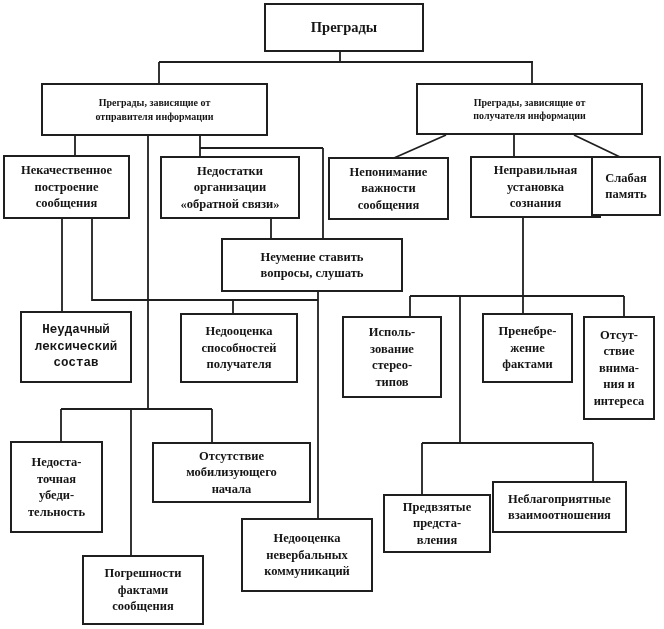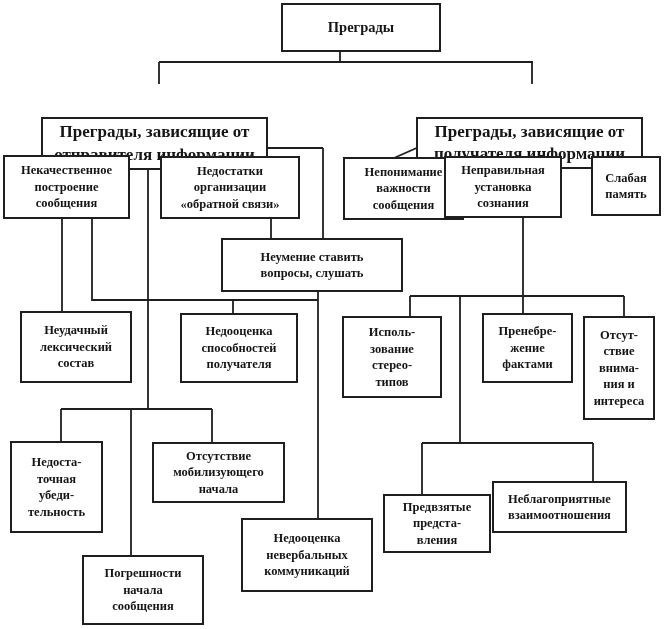--- a/index.html
+++ b/index.html
@@ -31,21 +31,21 @@
     line-height: 1.32;
     text-align: center;
     white-space: pre-line;
     display: flex;
     align-items: center;
     justify-content: center;
     padding: 2px 3px;
     z-index: 2;
   }
   .node.root  { font-size: 14.5px; }
-  .node.level2 { font-size: 17px; margin-top: 34px; }
+  .node.level2 { font-size: 10px; }
 </style>
 </head>
 <body>
 
 <div id="canvas">
 
   <svg id="edges" viewBox="0 0 664 629" xmlns="http://www.w3.org/2000/svg">
       <line x1="340" y1="52" x2="340" y2="63" stroke="#1f1f1f" stroke-width="1.8"></line>
       <line x1="159" y1="62" x2="533" y2="62" stroke="#1f1f1f" stroke-width="1.8"></line>
       <line x1="159" y1="62" x2="159" y2="84" stroke="#1f1f1f" stroke-width="1.8"></line>
@@ -72,51 +72,51 @@
       <line x1="410" y1="296" x2="624" y2="296" stroke="#1f1f1f" stroke-width="1.8"></line>
       <line x1="410" y1="296" x2="410" y2="317" stroke="#1f1f1f" stroke-width="1.8"></line>
       <line x1="523" y1="296" x2="523" y2="314" stroke="#1f1f1f" stroke-width="1.8"></line>
       <line x1="624" y1="296" x2="624" y2="317" stroke="#1f1f1f" stroke-width="1.8"></line>
       <line x1="460" y1="296" x2="460" y2="444" stroke="#1f1f1f" stroke-width="1.8"></line>
       <line x1="422" y1="443" x2="593" y2="443" stroke="#1f1f1f" stroke-width="1.8"></line>
       <line x1="422" y1="443" x2="422" y2="495" stroke="#1f1f1f" stroke-width="1.8"></line>
       <line x1="593" y1="443" x2="593" y2="494" stroke="#1f1f1f" stroke-width="1.8"></line>
     </svg>
 
-  <div class="node root" style="left:281px; top:3px; width:160px; height:49px;text-align:right;">Преграды</div>
+  <div class="node root" style="left:264px; top:3px; width:160px; height:49px;text-align:right;">Преграды</div>
 
   <div class="node level2" style="left:41px; top:83px; width:227px; height:53px;">Преграды, зависящие от
 отправителя информации</div>
 
   <div class="node level2" style="left:416px; top:83px; width:227px; height:52px;">Преграды, зависящие от
 получателя информации</div>
 
   <div class="node" style="left:3px; top:155px; width:127px; height:64px;">Некачественное
 построение
 сообщения</div>
 
   <div class="node" style="left:160px; top:156px; width:140px; height:63px;">Недостатки
 организации
 «обратной связи»</div>
 
   <div class="node" style="left:221px; top:238px; width:182px; height:54px;">Неумение ставить
 вопросы, слушать</div>
 
-  <div class="node" style="left:343px; top:157px; width:121px; height:63px;">Непонимание
+  <div class="node" style="left:328px; top:157px; width:121px; height:63px;">Непонимание
 важности
 сообщения</div>
 
-  <div class="node" style="left:444px; top:156px; width:118px; height:62px;">Неправильная
+  <div class="node" style="left:470px; top:156px; width:131px; height:62px;">Неправильная
 установка
 сознания</div>
 
   <div class="node" style="left:591px; top:156px; width:70px; height:60px;">Слабая
 память</div>
 
-  <div class="node" style="left:20px; top:311px; width:112px; height:72px;">Неудачный
+  <div class="node" style="left:20px; top:311px; width:112px; height:72px;font-family:Liberation Mono, monospace;">Неудачный
 лексический
 состав</div>
 
   <div class="node" style="left:180px; top:313px; width:118px; height:70px;">Недооценка
 способностей
 получателя</div>
 
   <div class="node" style="left:482px; top:313px; width:91px; height:70px;">Пренебре-
 жение
 фактами</div>
@@ -130,26 +130,26 @@
 ствие
 внима-
 ния и
 интереса</div>
 
   <div class="node" style="left:10px; top:441px; width:93px; height:92px;">Недоста-
 точная
 убеди-
 тельность</div>
 
-  <div class="node" style="left:152px; top:442px; width:133px; height:61px;">Отсутствие
+  <div class="node" style="left:152px; top:442px; width:159px; height:61px;">Отсутствие
 мобилизующего
 начала</div>
 
   <div class="node" style="left:82px; top:555px; width:122px; height:70px;">Погрешности
-начала
+фактами
 сообщения</div>
 
   <div class="node" style="left:241px; top:518px; width:132px; height:74px;">Недооценка
 невербальных
 коммуникаций</div>
 
   <div class="node" style="left:383px; top:494px; width:108px; height:59px;">Предвзятые
 предста-
 вления</div>
 

